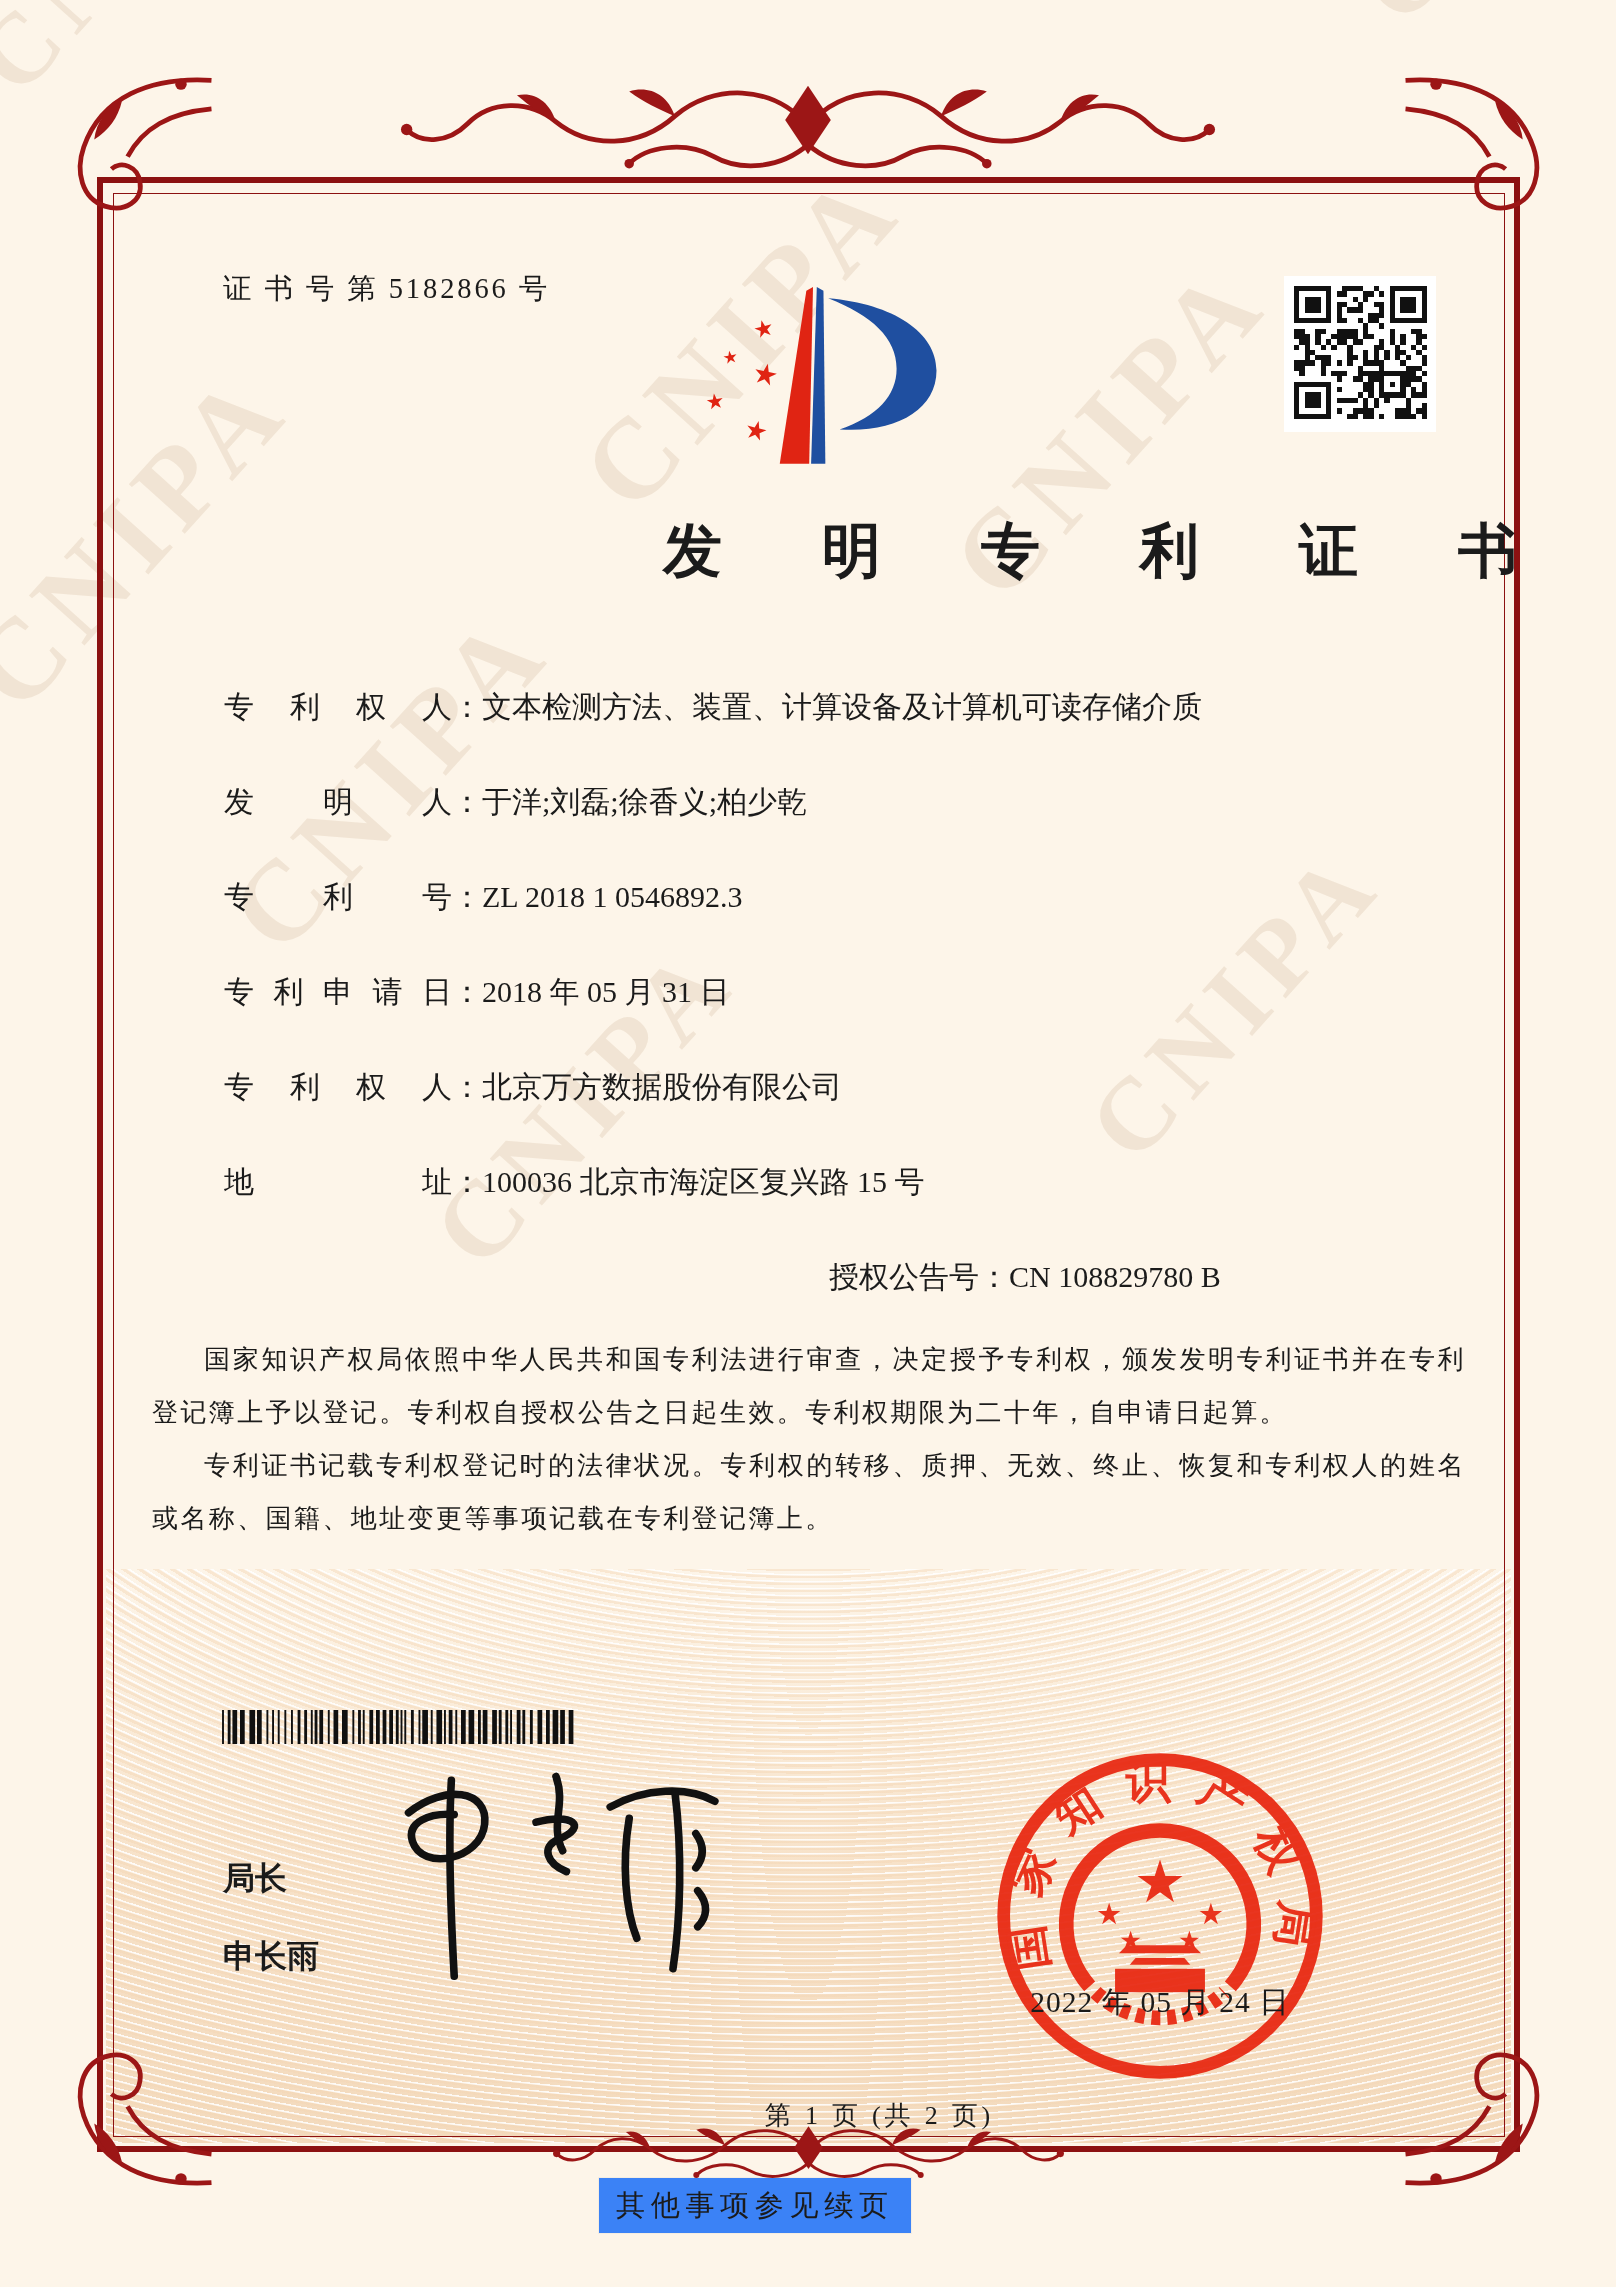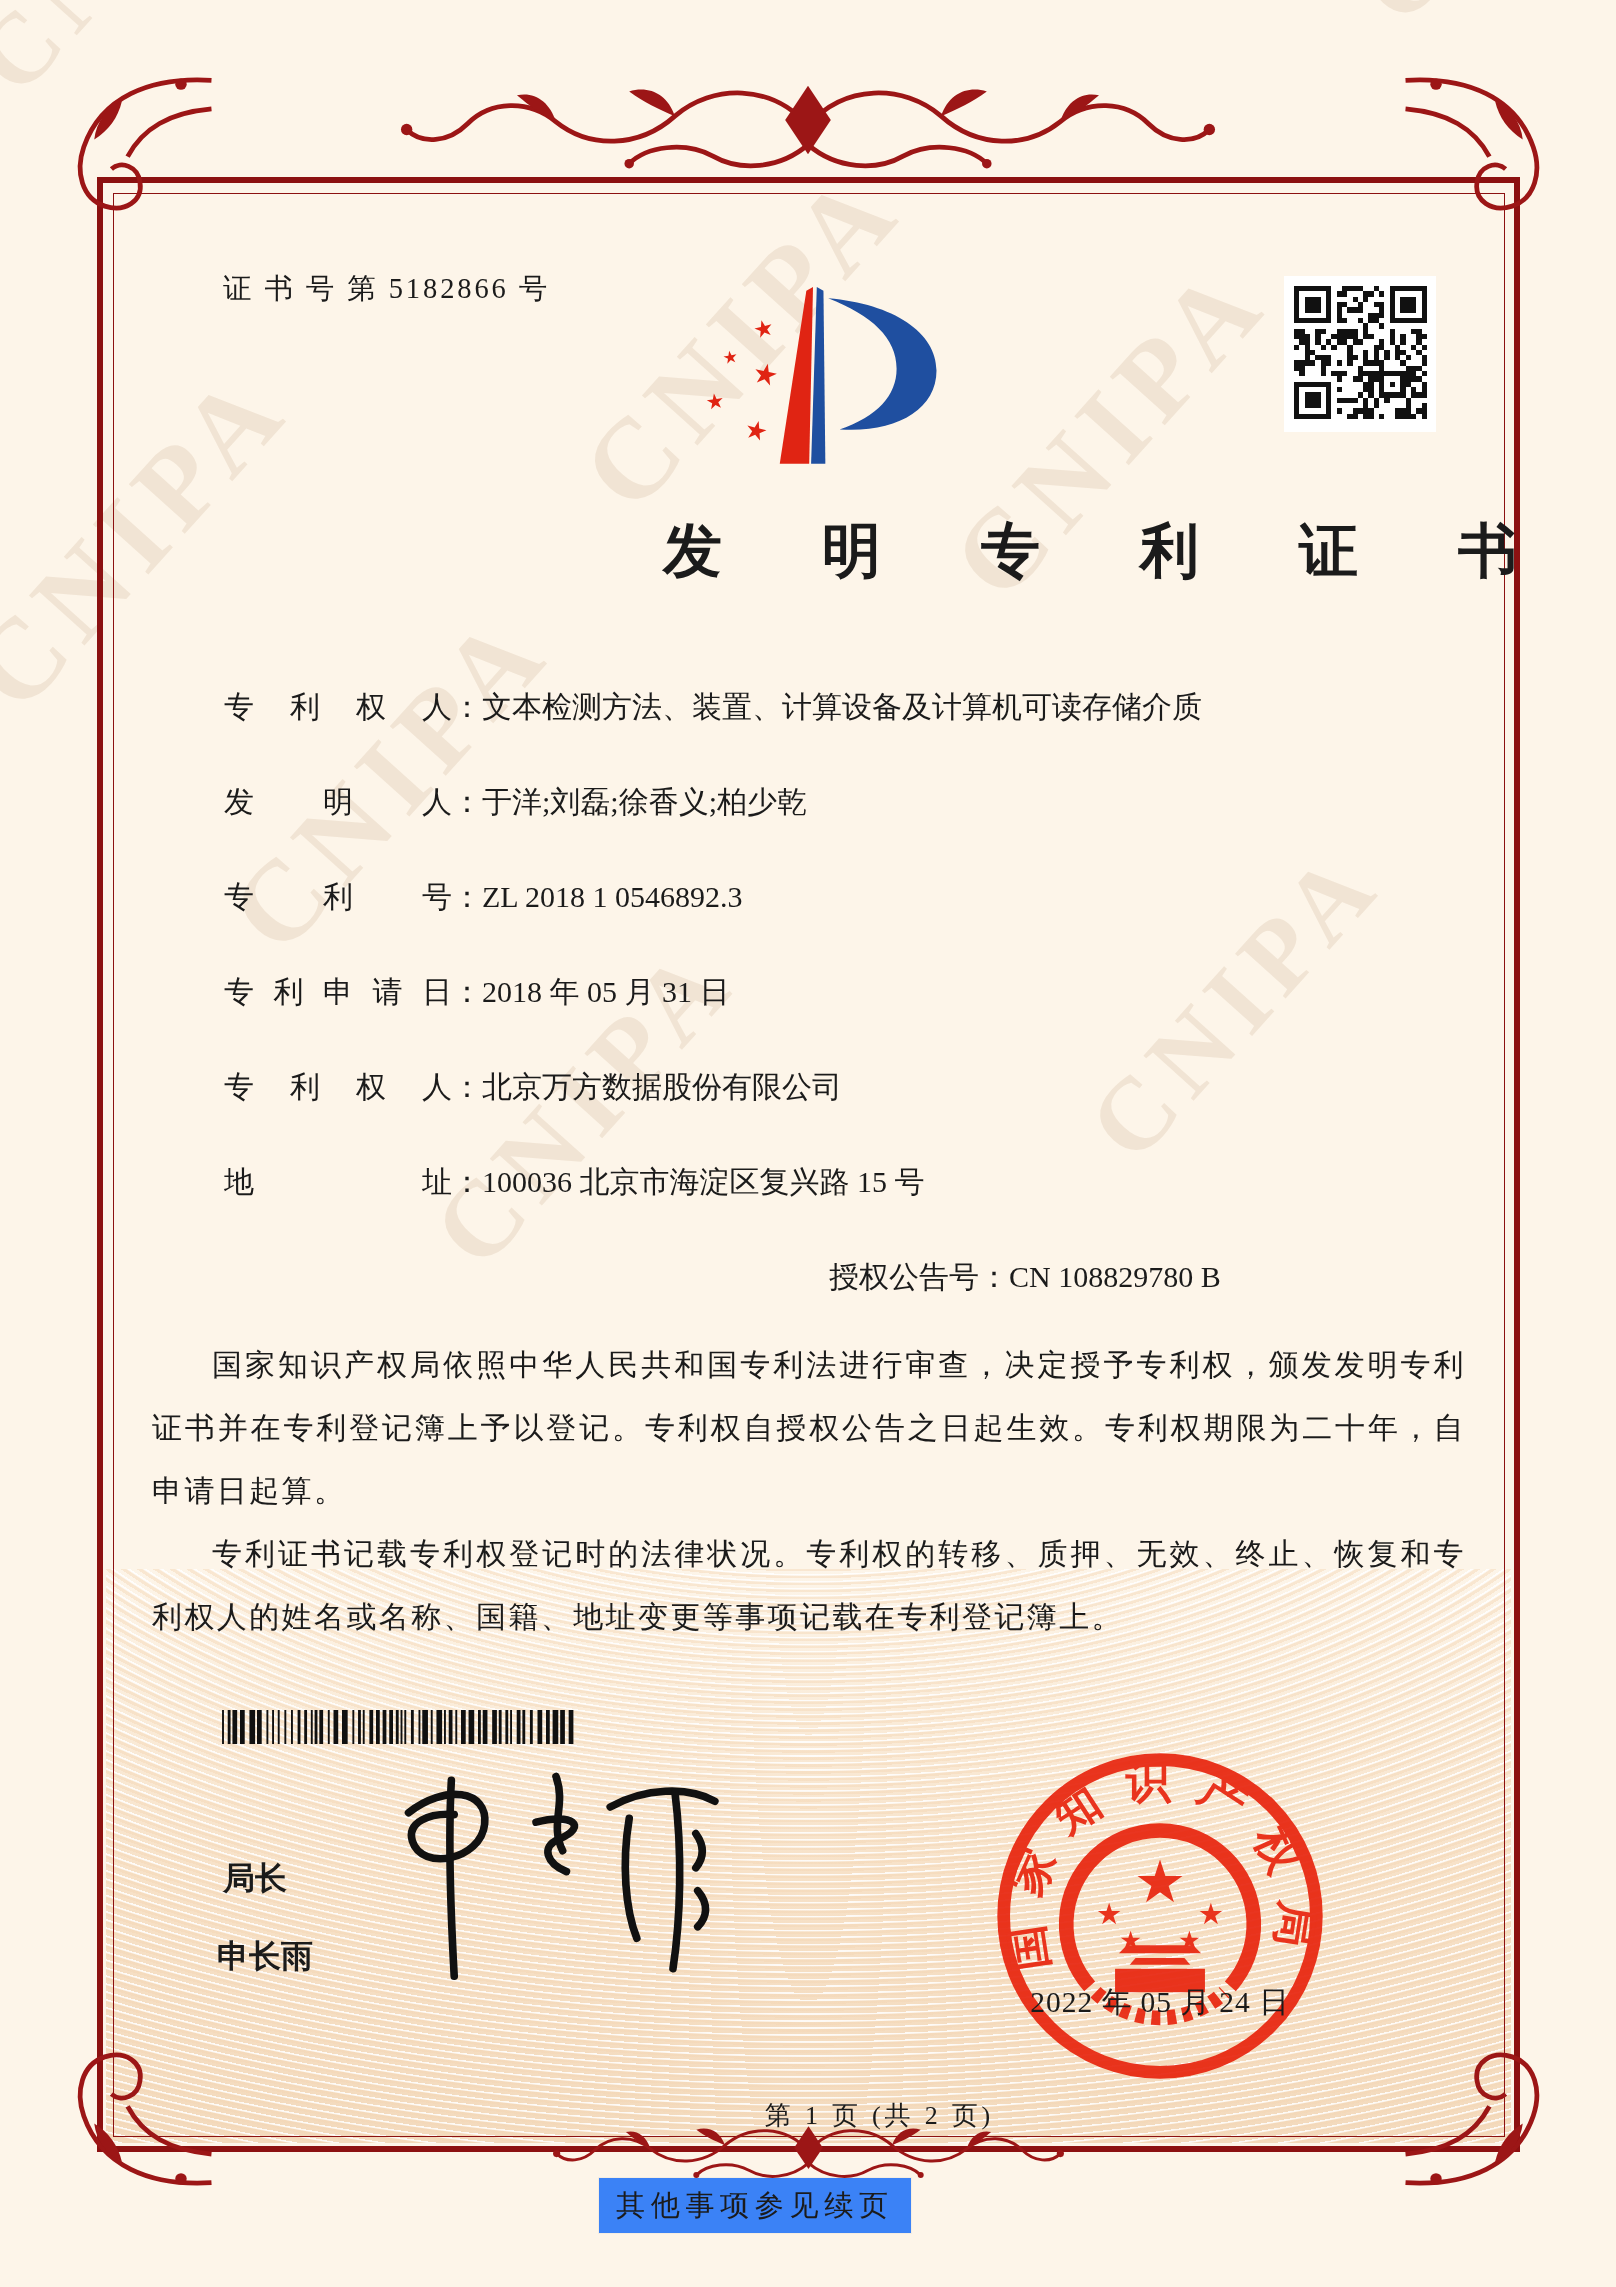--- a/index.html
+++ b/index.html
@@ -28,26 +28,26 @@
   .qrbox{position:absolute;left:1284px;top:276px;background:#fff;padding:9.5px;z-index:5;}
   .title{position:absolute;left:0;right:0;top:512px;text-align:right;font-size:59px;font-weight:bold;
          letter-spacing:100px;padding-left:100px;z-index:5;}
   
   .row{position:absolute;left:224px;font-size:30px;z-index:5;white-space:nowrap;}
   .lbl{display:inline-block;width:228px;text-align:justify;text-align-last:justify;vertical-align:bottom;}
   .val{margin-left:0;}
   .row2{position:absolute;font-size:30px;z-index:5;white-space:nowrap;}
   
   .paras{position:absolute;left:152px;top:1333px;width:1314px;z-index:5;}
-  .paras p{margin:0;font-size:30px;line-height:63px;letter-spacing:2.4px;text-indent:2em;text-align:justify;}
+  .paras p{margin:0;font-size:26px;line-height:53px;letter-spacing:2.4px;text-indent:2em;text-align:justify;}
   
   .barcode{position:absolute;left:221px;top:1710px;width:361px;height:34px;z-index:5;}
   .officer-title{position:absolute;left:223px;top:1857px;font-size:32px;font-weight:bold;z-index:6;
          font-family:"Liberation Sans","DejaVu Sans",sans-serif;}
-  .officer-name{position:absolute;left:217px;top:1935px;font-size:32px;font-weight:bold;z-index:6;
+  .officer-name{position:absolute;left:223px;top:1935px;font-size:32px;font-weight:bold;z-index:6;
          font-family:"Liberation Sans","DejaVu Sans",sans-serif;}
   .sig{position:absolute;left:361px;top:1765px;z-index:6;}
   .seal{position:absolute;left:989px;top:1745px;z-index:6;}
   .seal-date{position:absolute;left:970px;top:1983px;width:380px;text-align:center;
          font-size:29.5px;letter-spacing:1px;z-index:7;}
   .pagefoot{position:absolute;left:423px;width:571px;top:2098px;text-align:right;font-size:26px;
          letter-spacing:3.8px;z-index:5;}
   .notebox{position:absolute;left:599px;top:2178px;background:#3b82f6;padding:7.6px 17px;
          font-size:29px;letter-spacing:5.7px;z-index:7;box-shadow:0 0 0 1px rgba(0,0,0,0.03);}
 </style>

